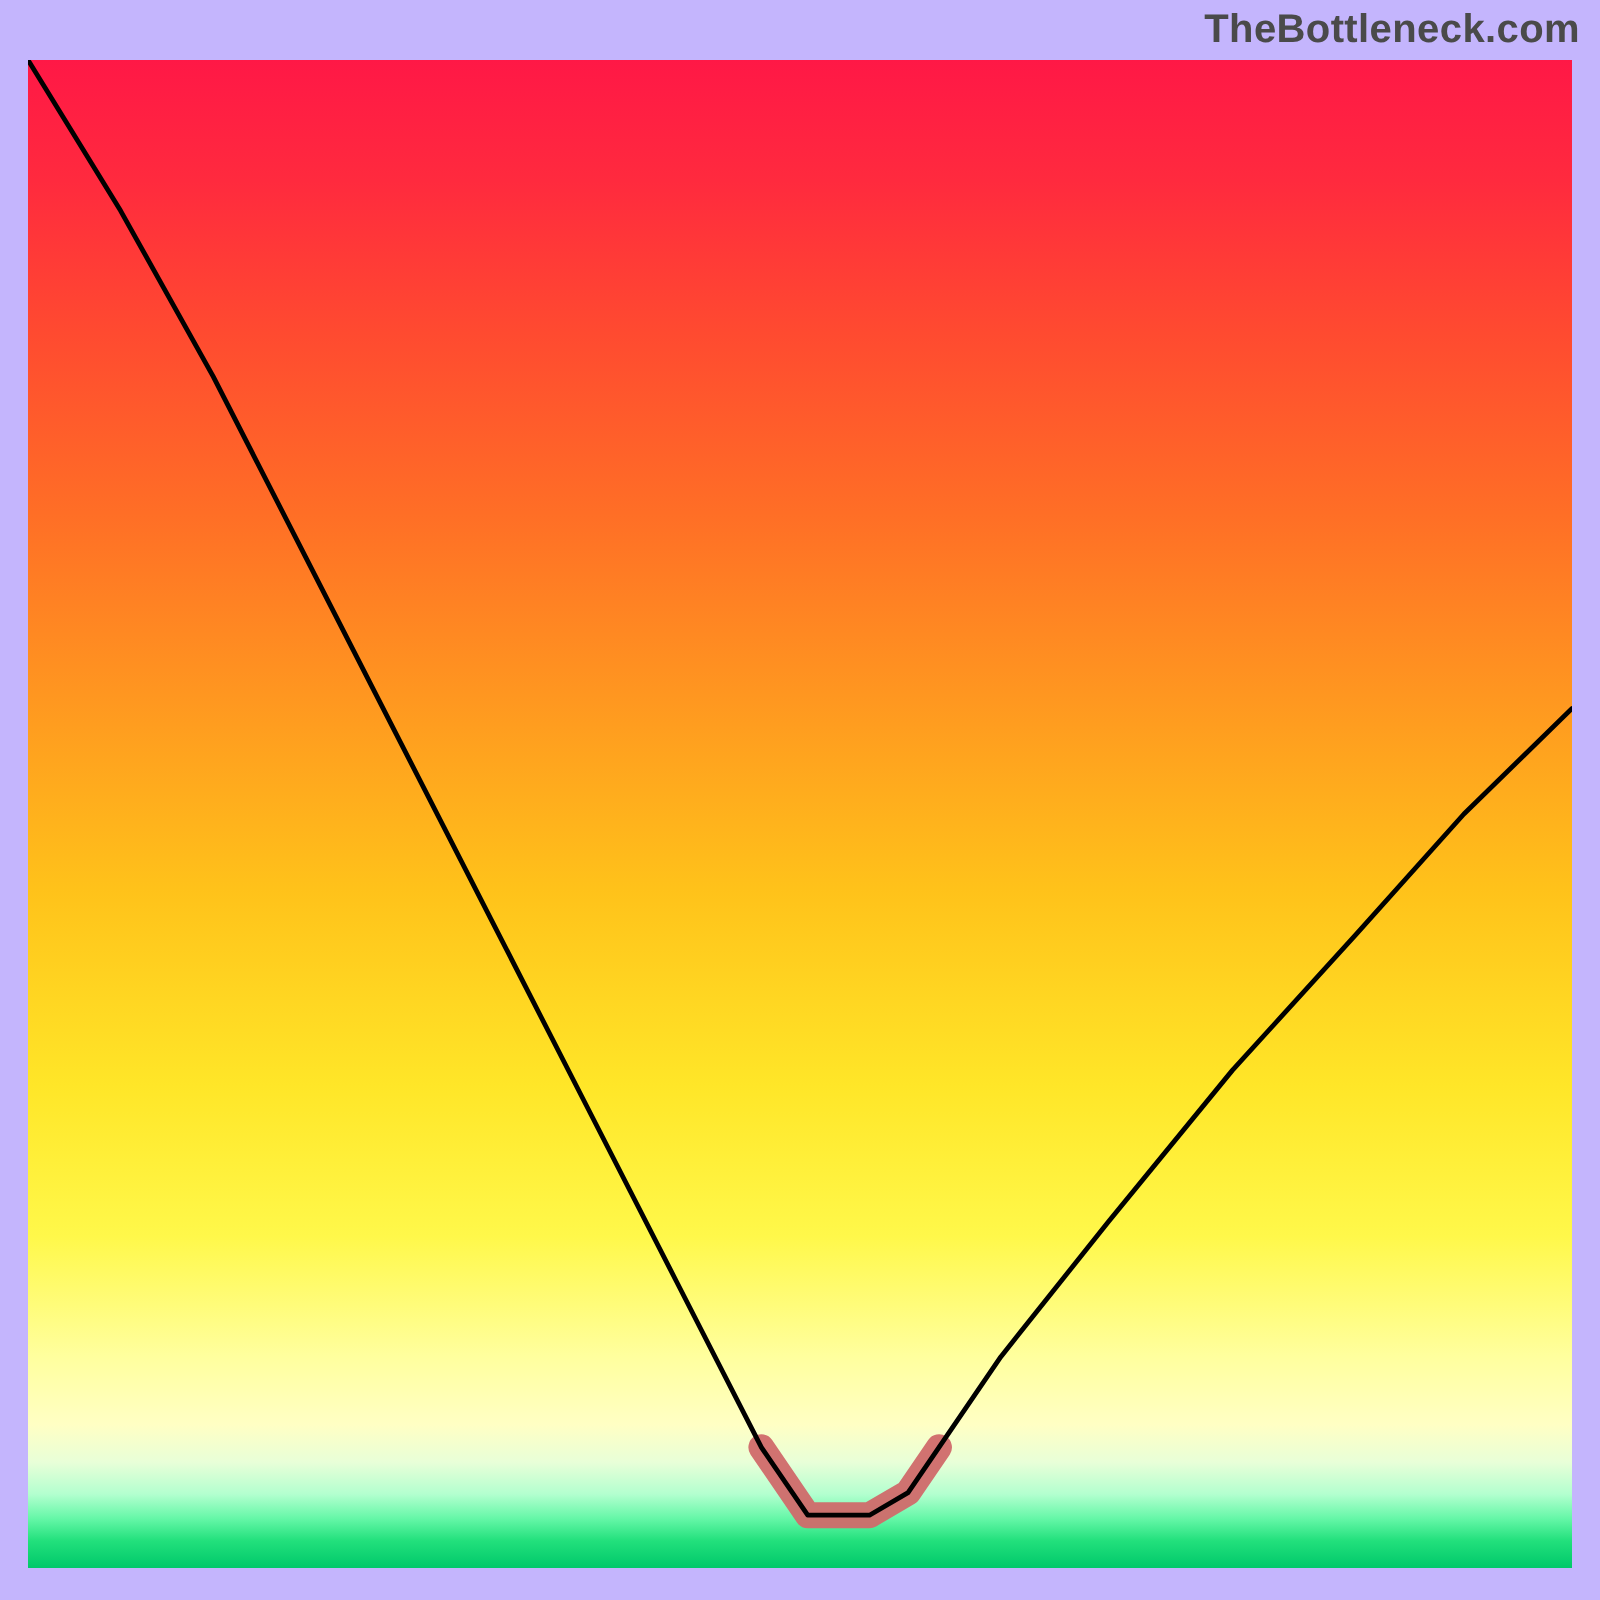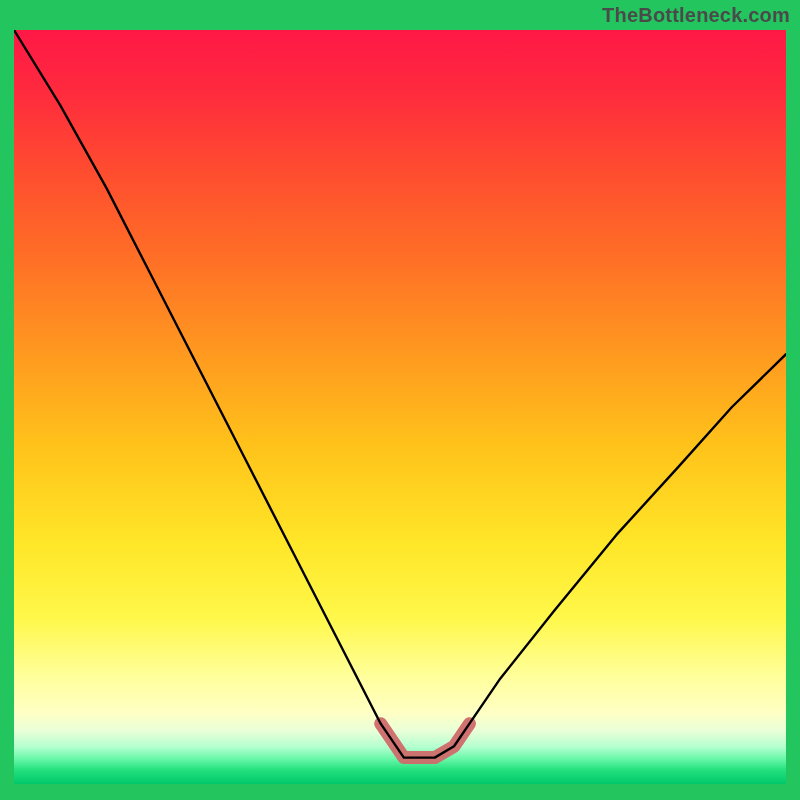--- a/index.html
+++ b/index.html
@@ -7,21 +7,21 @@
     padding: 0;
     width: 800px;
     height: 800px;
     background: #000;
     overflow: hidden;
   }
   .stage {
     position: relative;
     width: 800px;
     height: 800px;
-    background: #22c55e;
+    background: #c4b5fd;
   }
   .watermark {
     position: absolute;
     top: 4px;
     right: 10px;
     color: #4a4a4a;
     font-family: Arial, Helvetica, sans-serif;
     font-size: 20px;
     font-weight: bold;
     z-index: 3;

